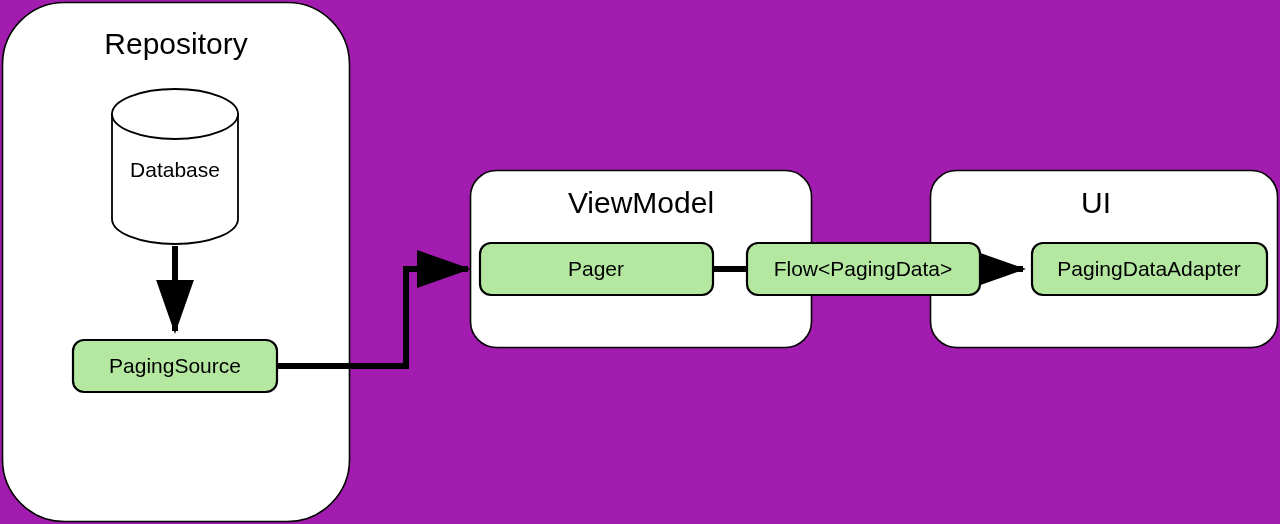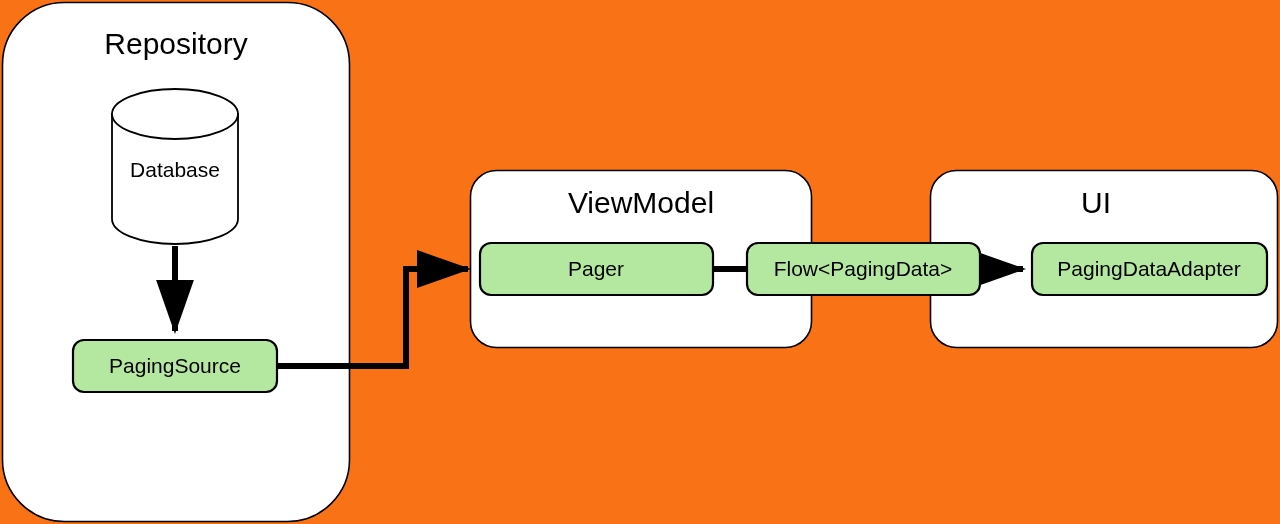--- a/index.html
+++ b/index.html
@@ -7,21 +7,21 @@
     padding: 0;
     background: #ffffff;
   }
   body {
     font-family: "Liberation Sans", sans-serif;
   }
   #diagram-root {
     position: relative;
     width: 1280px;
     height: 524px;
-    background: #f97316;
+    background: #a21caf;
     overflow: hidden;
   }
   #diagram-svg {
     position: absolute;
     left: 0;
     top: 0;
     width: 1280px;
     height: 524px;
   }
   .container-title {

